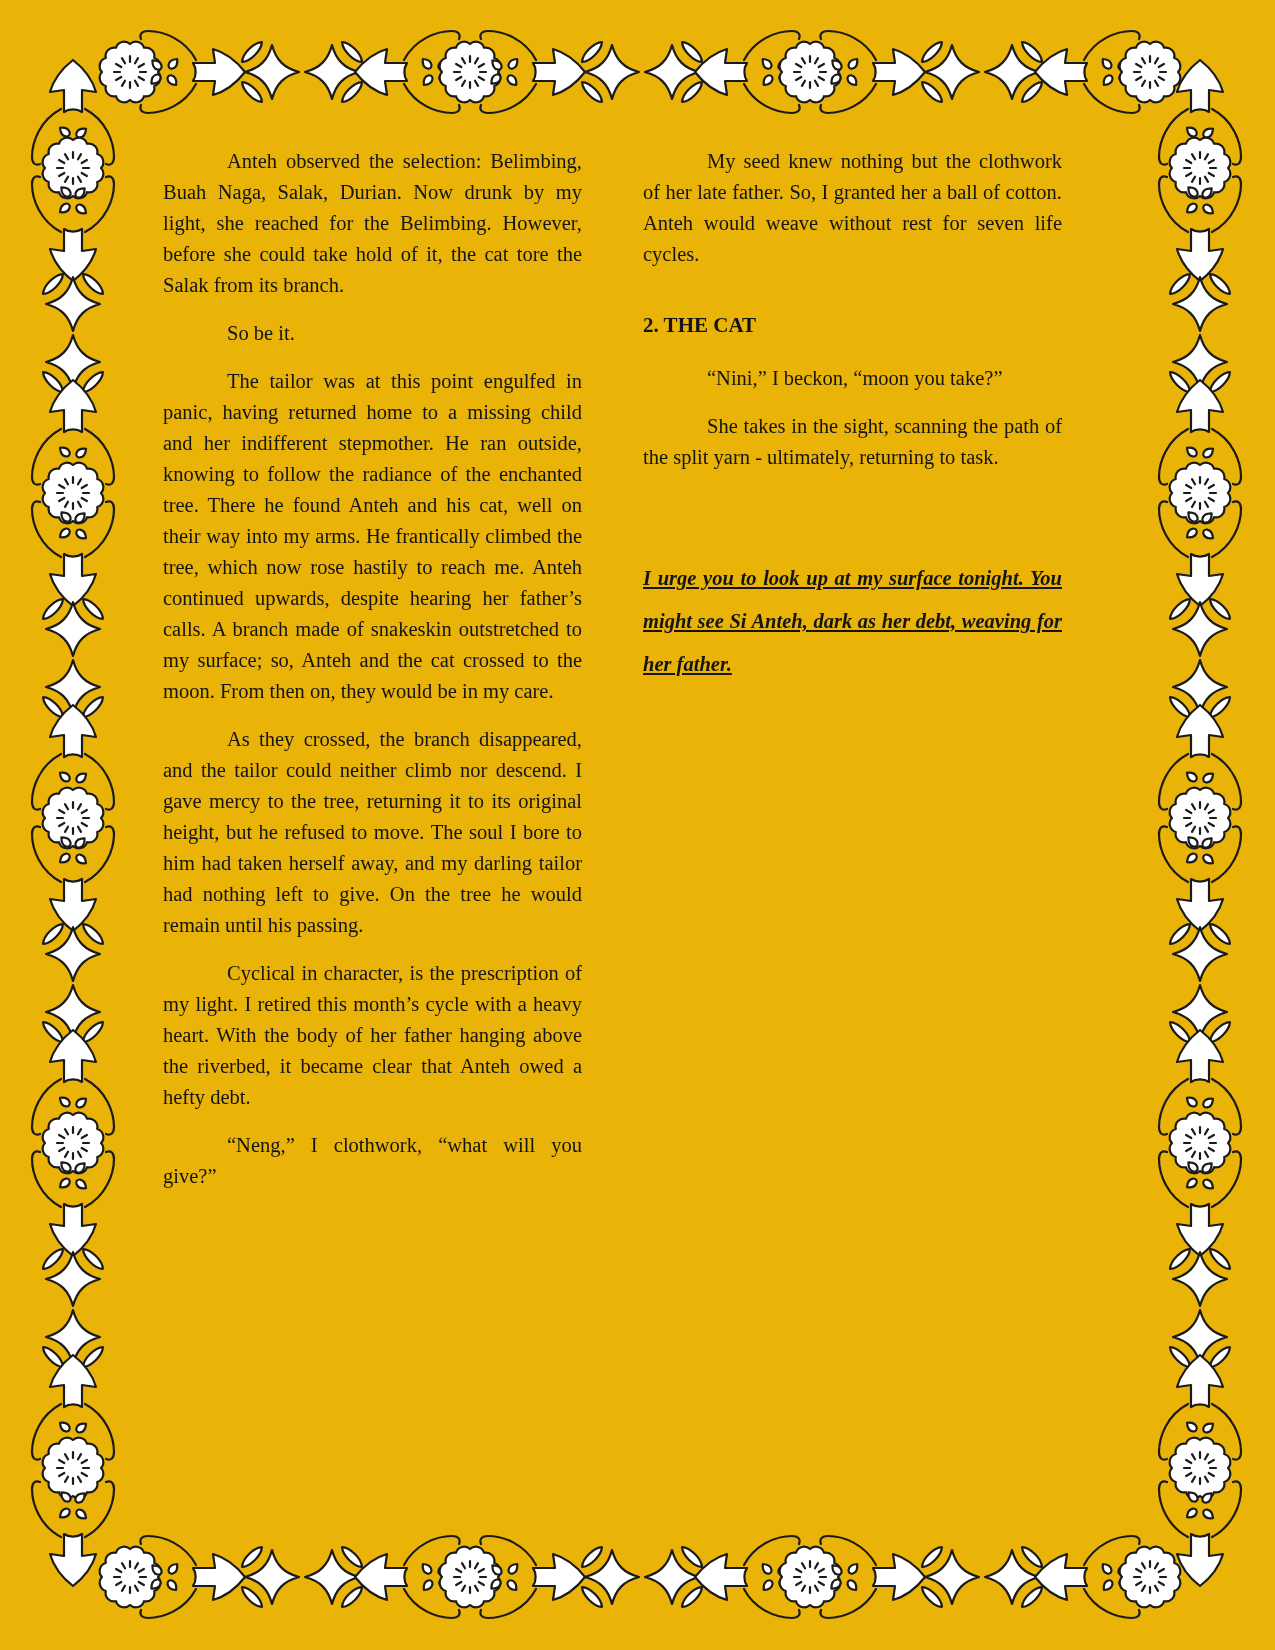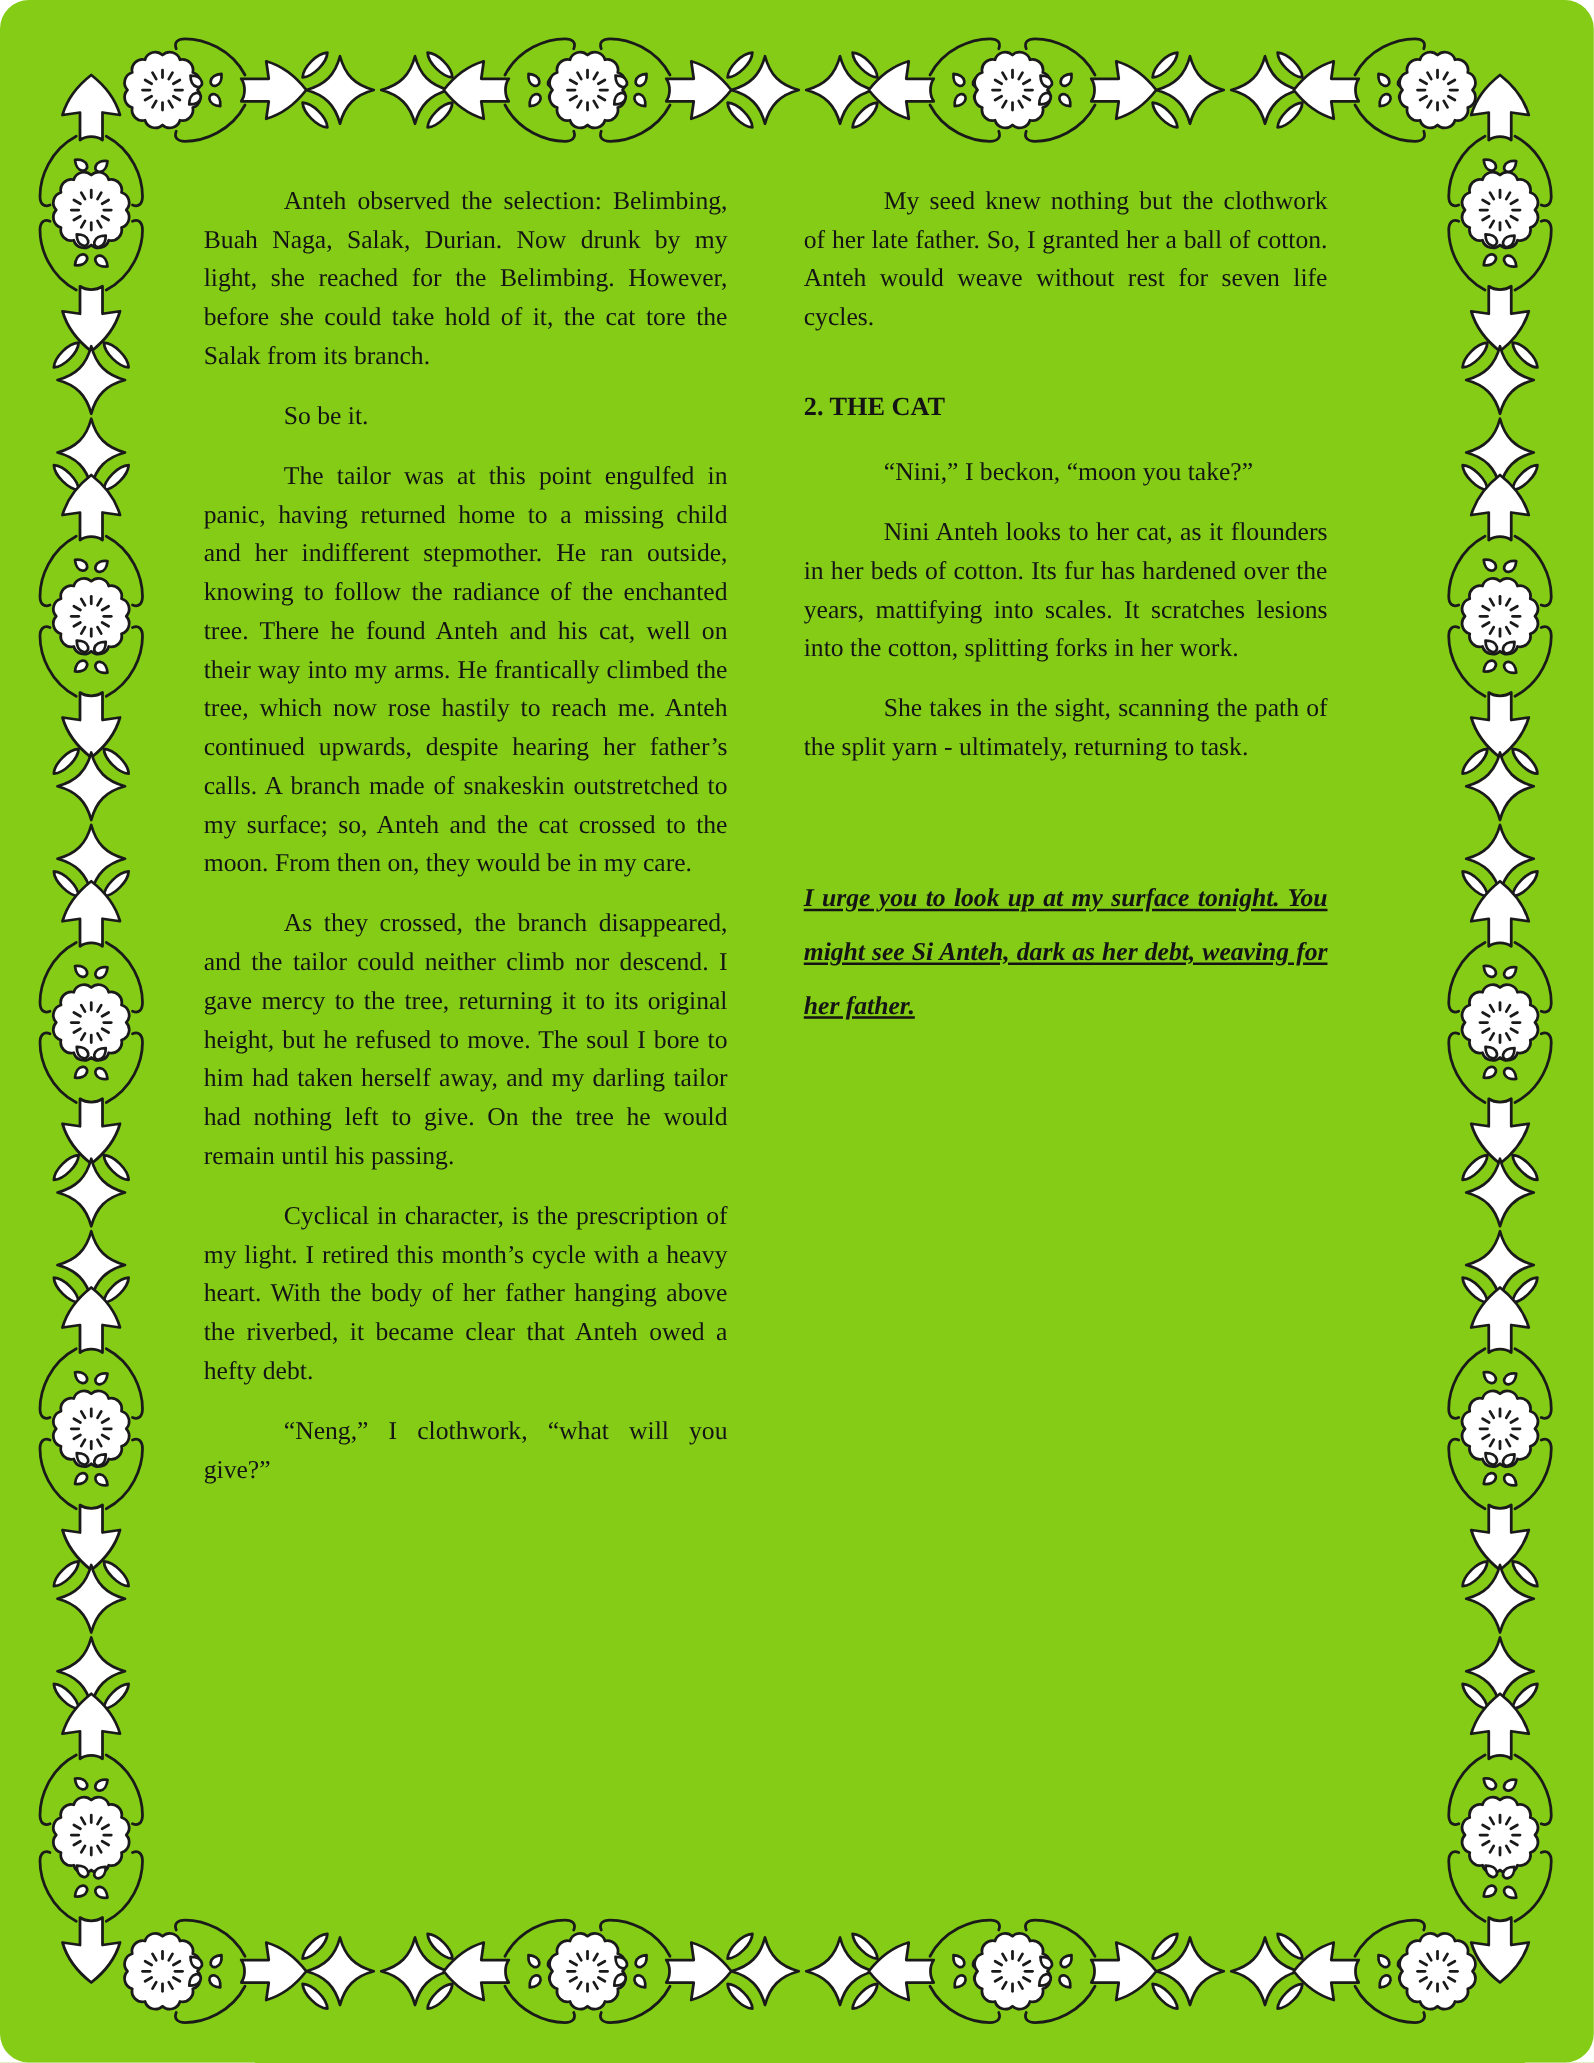--- a/index.html
+++ b/index.html
@@ -1,18 +1,18 @@
 <!DOCTYPE html>
 <html><head>
 <meta charset="utf-8">
 <style>
   html,body{margin:0;padding:0;background:#fff;}
   body{width:1275px;height:1650px;position:relative;overflow:hidden;
        font-family:"Liberation Serif","DejaVu Serif",serif;color:#141414;}
-  .page{position:absolute;inset:0;background:#84cc16;border-radius:23px;}
+  .page{position:absolute;inset:0;background:#eab308;}
   svg.border-layer{position:absolute;left:0;top:0;}
   .text-area{position:absolute;left:163px;top:146px;width:899px;display:flex;gap:61px;}
   .col{width:419px;font-size:20.5px;line-height:31px;text-align:justify;}
   .para{margin:0 0 17px 0;}
   .para.indent{text-indent:64px;}
   .para.plain{text-indent:0;}
   .para.heading{font-weight:bold;text-align:left;text-indent:0;margin:40px 0 22px 0;font-size:21px;}
   .para.closing{font-weight:bold;font-style:italic;text-indent:0;margin-top:84px;line-height:43px;text-decoration:underline;}
   .it{}
 </style>
@@ -155,19 +155,18 @@
         <p class="para indent"><span>So be it.</span></p>
         <p class="para indent"><span>The tailor was at this point engulfed in panic, having returned home to a missing child and her indifferent stepmother. He ran outside, knowing to follow the radiance of the enchanted tree. There he found Anteh and his cat, well on their way into my arms. He frantically climbed the tree, which now rose hastily to reach me. Anteh continued upwards, despite hearing her father’s calls. A branch made of snakeskin outstretched to my surface; so, Anteh and the cat crossed to the moon. From then on, they would be in my care.</span></p>
         <p class="para indent"><span>As they crossed, the branch disappeared, and the tailor could neither climb nor descend. I gave mercy to the tree, returning it to its original height, but he refused to move. The soul I bore to him had taken herself away, and my darling tailor had nothing left to give. On the tree he would remain until his passing.</span></p>
         <p class="para indent"><span>Cyclical in character, is the prescription of my light. I retired this month’s cycle with a heavy heart. With the body of her father hanging above the riverbed, it became clear that Anteh owed a hefty debt.</span></p>
         <p class="para indent"><span>“</span><span class="it">Neng</span><span>,” I clothwork, “</span><span class="it">what will you give?</span><span>”</span></p>
       </div>
     <div class="col">
         <p class="para indent"><span>My seed knew nothing but the clothwork of her late father. So, I granted her a ball of cotton. Anteh would weave without rest for seven life cycles.</span></p>
         <h2 class="para heading"><span>2. THE CAT</span></h2>
         <p class="para indent"><span>“</span><span class="it">Nini</span><span>,” I beckon, “</span><span class="it">moon you take?</span><span>”</span></p>
-        <p class="para indent"><span>Nini Anteh looks to her cat, as it flounders in her beds of cotton. Its fur has hardened over the years, mattifying into scales. It scratches lesions into the cotton, splitting forks in her work.</span></p>
         <p class="para indent"><span>She takes in the sight, scanning the path of the split yarn - ultimately, returning to task.</span></p>
         <p class="para closing"><span>I urge you to look up at my surface tonight. You might see Si Anteh, dark as her debt, weaving for her father.</span></p>
       </div>
   </div>
 
 </div>
 
 </body></html>

